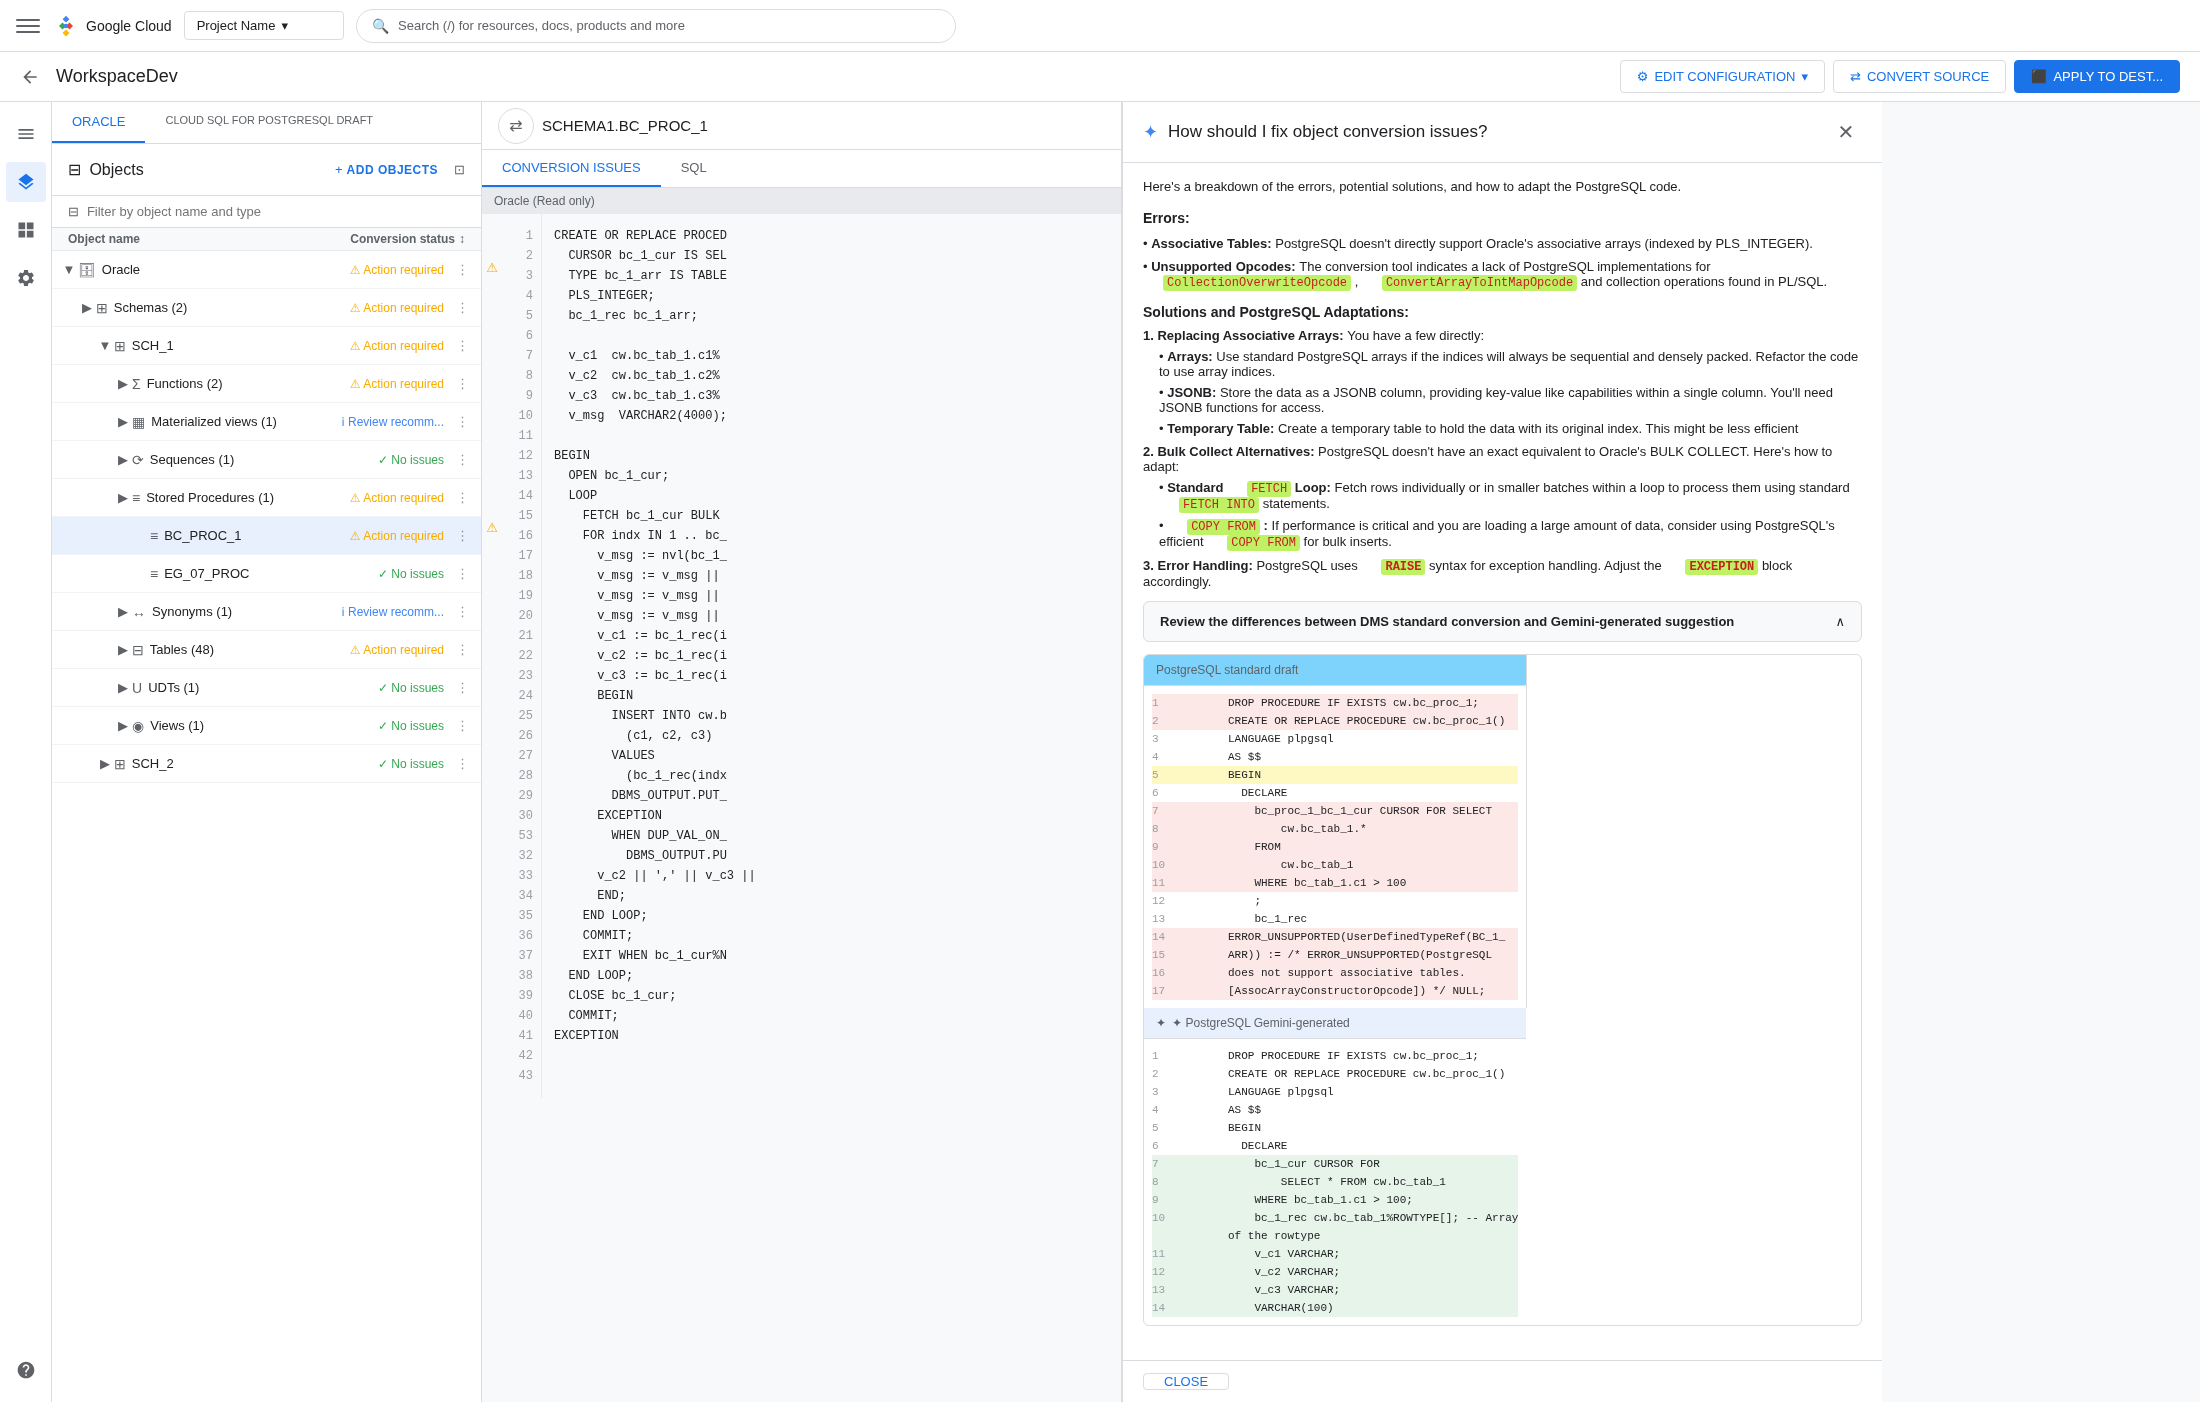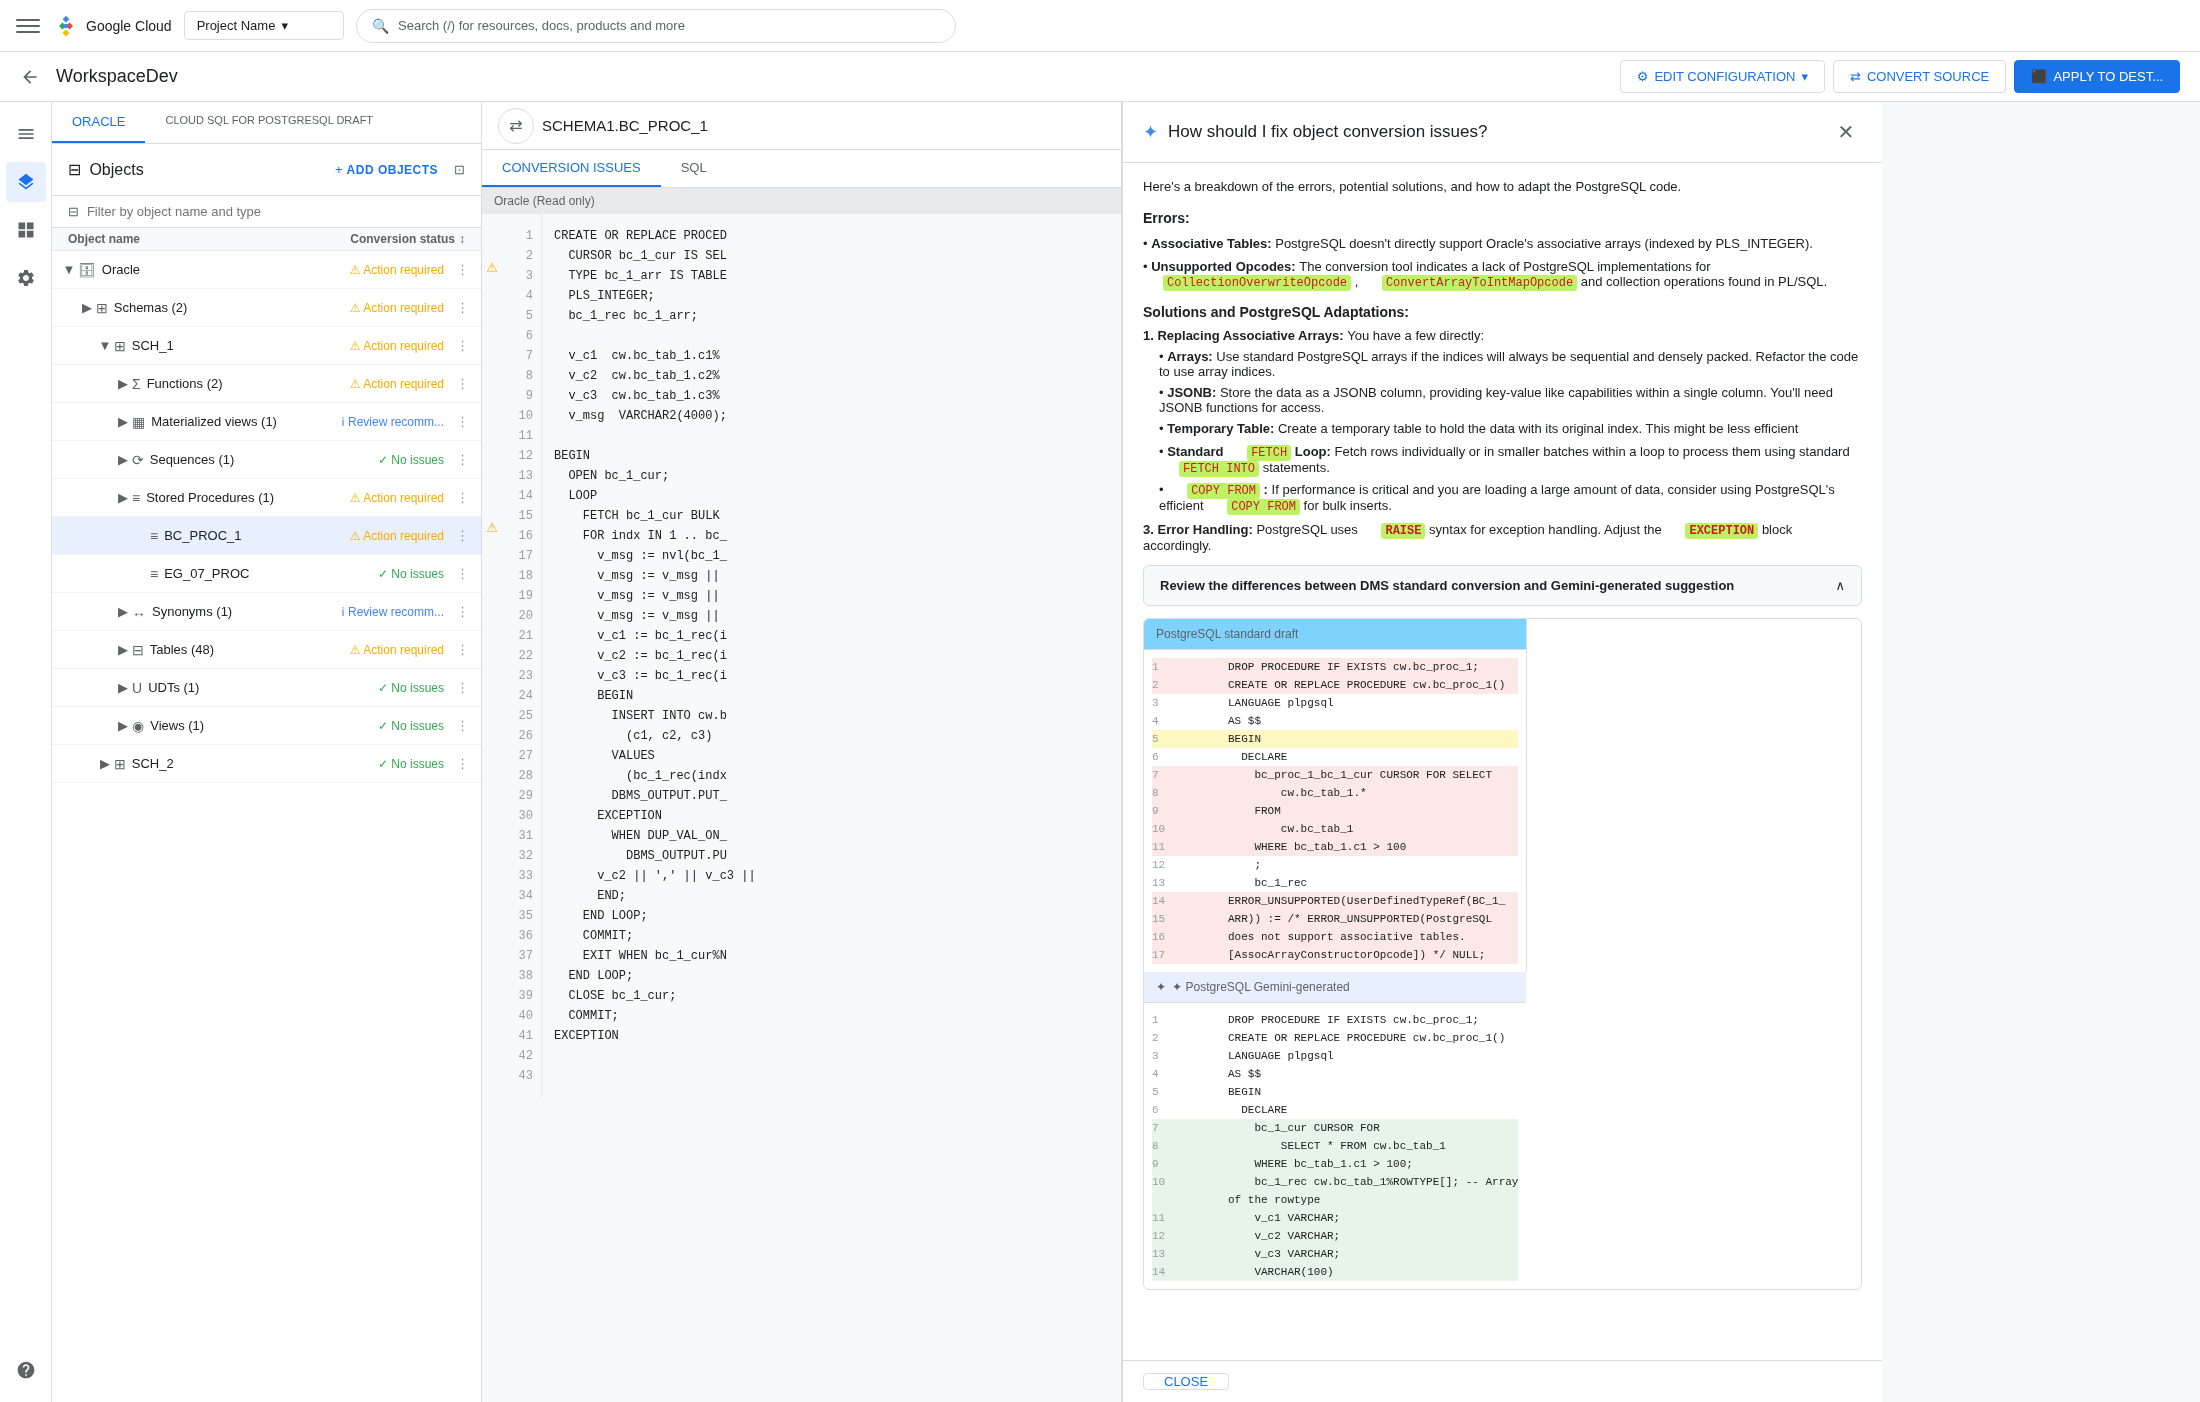--- a/index.html
+++ b/index.html
@@ -466,21 +466,21 @@
           <div>21</div>
             <div>22</div>
             <div>23</div>
             <div>24</div>
             <div>25</div>
           <div>26</div>
             <div>27</div>
             <div>28</div>
             <div>29</div>
             <div>30</div>
-          <div>31</div>
+          <div>53</div>
             <div>32</div>
             <div>33</div>
             <div>34</div>
             <div>35</div>
           <div>36</div>
             <div>37</div>
             <div>38</div>
             <div>39</div>
             <div>40</div>
           <div>41</div>
@@ -566,20 +566,21 @@
       <div class="ai-solutions-title">Solutions and PostgreSQL Adaptations:</div>
 
       <div>
         <div class="ai-numbered">1. <span style="font-weight:700;">Replacing Associative Arrays:</span> <span style="font-weight:400;">You have a few directly:</span></div>
         <div class="ai-bullet"><span style="font-weight:700;">Arrays:</span> Use standard PostgreSQL arrays if the indices will always be sequential and densely packed. Refactor the code to use array indices.</div>
         <div class="ai-bullet"><span style="font-weight:700;">JSONB:</span> Store the data as a JSONB column, providing key-value like capabilities within a single column. You'll need JSONB functions for access.</div>
         <div class="ai-bullet"><span style="font-weight:700;">Temporary Table:</span> Create a temporary table to hold the data with its original index. This might be less efficient</div>
       </div>
 
       <div style="margin-top:8px;">
+        <div class="ai-numbered">2. <span style="font-weight:700;">Bulk Collect Alternatives:</span> <span style="font-weight:400;">PostgreSQL doesn't have an exact equivalent to Oracle's BULK COLLECT. Here's how to adapt:</span></div>
         <div class="ai-bullet"><span style="font-weight:700;">Standard</span> <code>FETCH</code> <span style="font-weight:700;">Loop:</span> Fetch rows individually or in smaller batches within a loop to process them using standard <code>FETCH INTO</code> statements.</div>
         <div class="ai-bullet"><code>COPY FROM</code> <span style="font-weight:700;">:</span> If performance is critical and you are loading a large amount of data, consider using PostgreSQL's efficient <code>COPY FROM</code> for bulk inserts.</div>
       </div>
 
       <div style="margin-top:8px;">
         <div class="ai-numbered">3. <span style="font-weight:700;">Error Handling:</span> <span style="font-weight:400;">PostgreSQL uses</span> <code>RAISE</code> <span style="font-weight:400;">syntax for exception handling. Adjust the</span> <code>EXCEPTION</code> <span style="font-weight:400;">block accordingly.</span></div>
       </div>
 
       <div class="ai-collapsible-header">
         <span class="ai-collapsible-title">Review the differences between DMS standard conversion and Gemini-generated suggestion</span>

